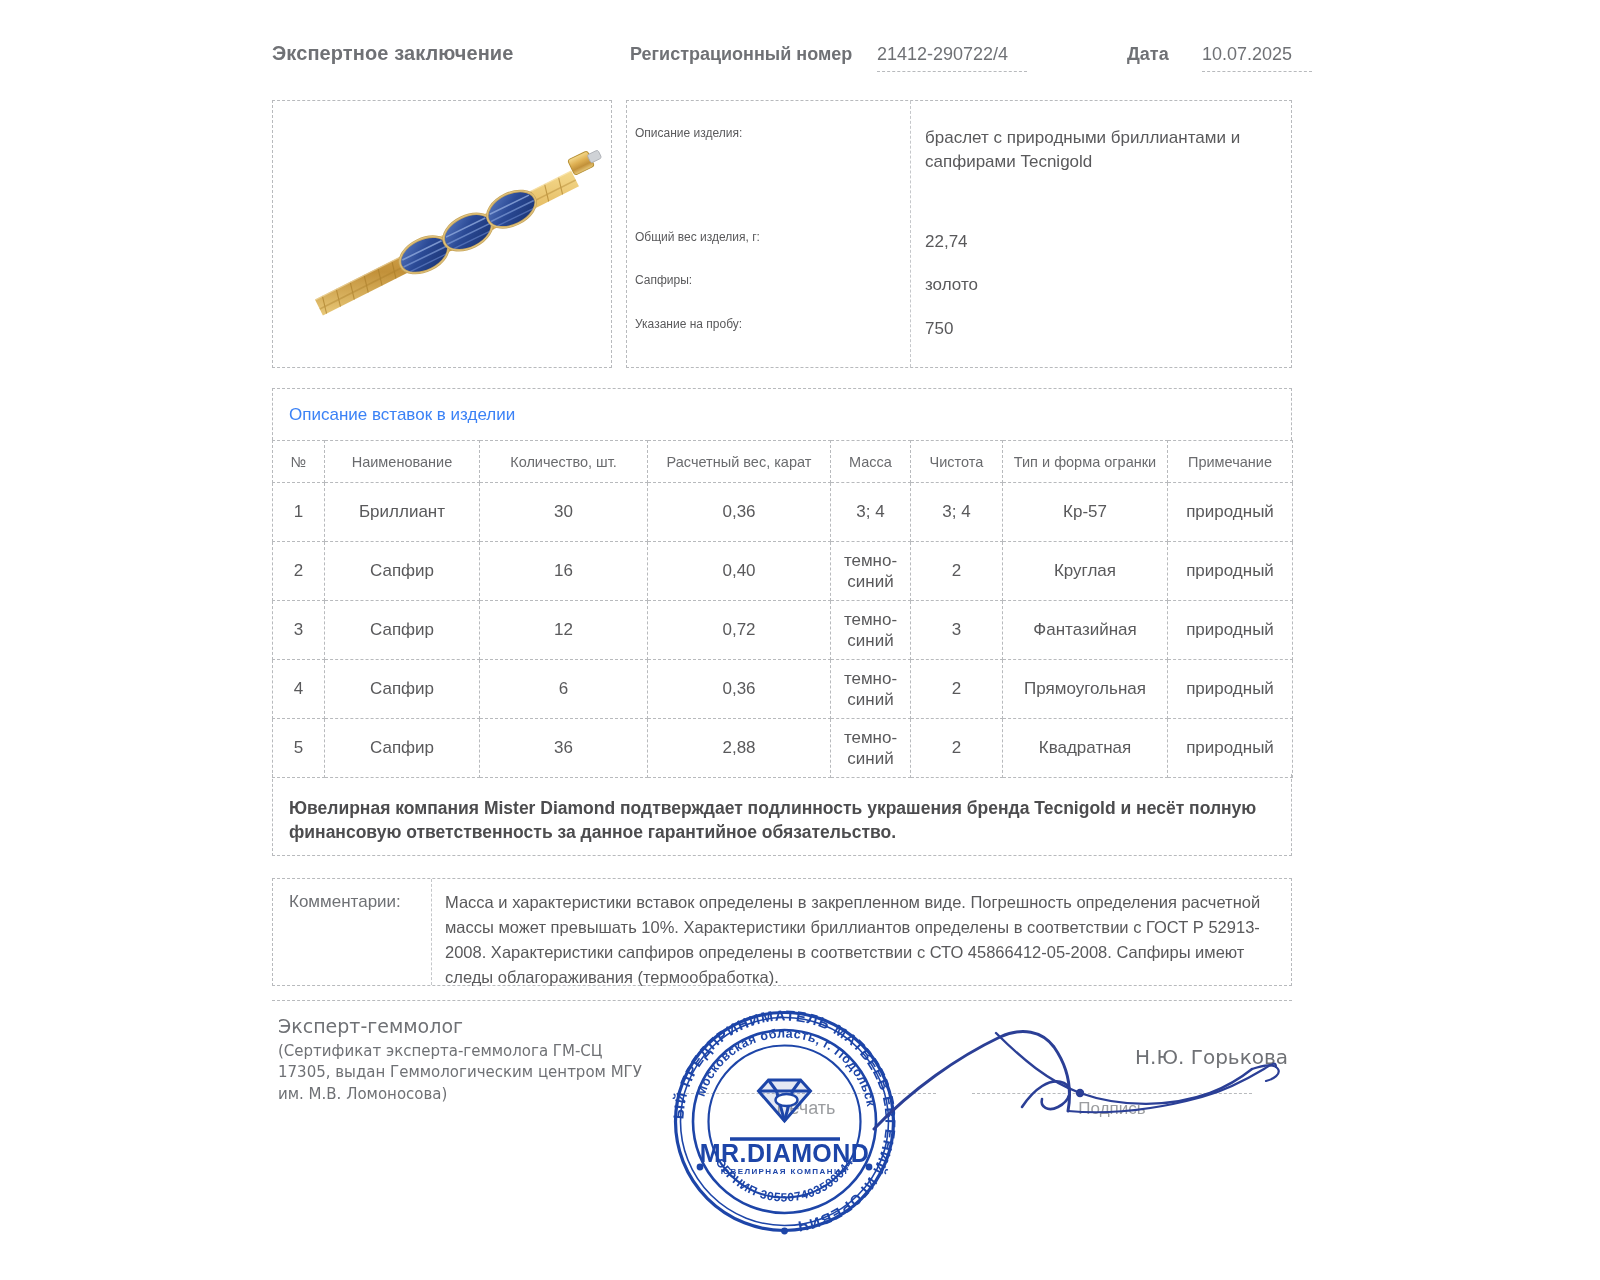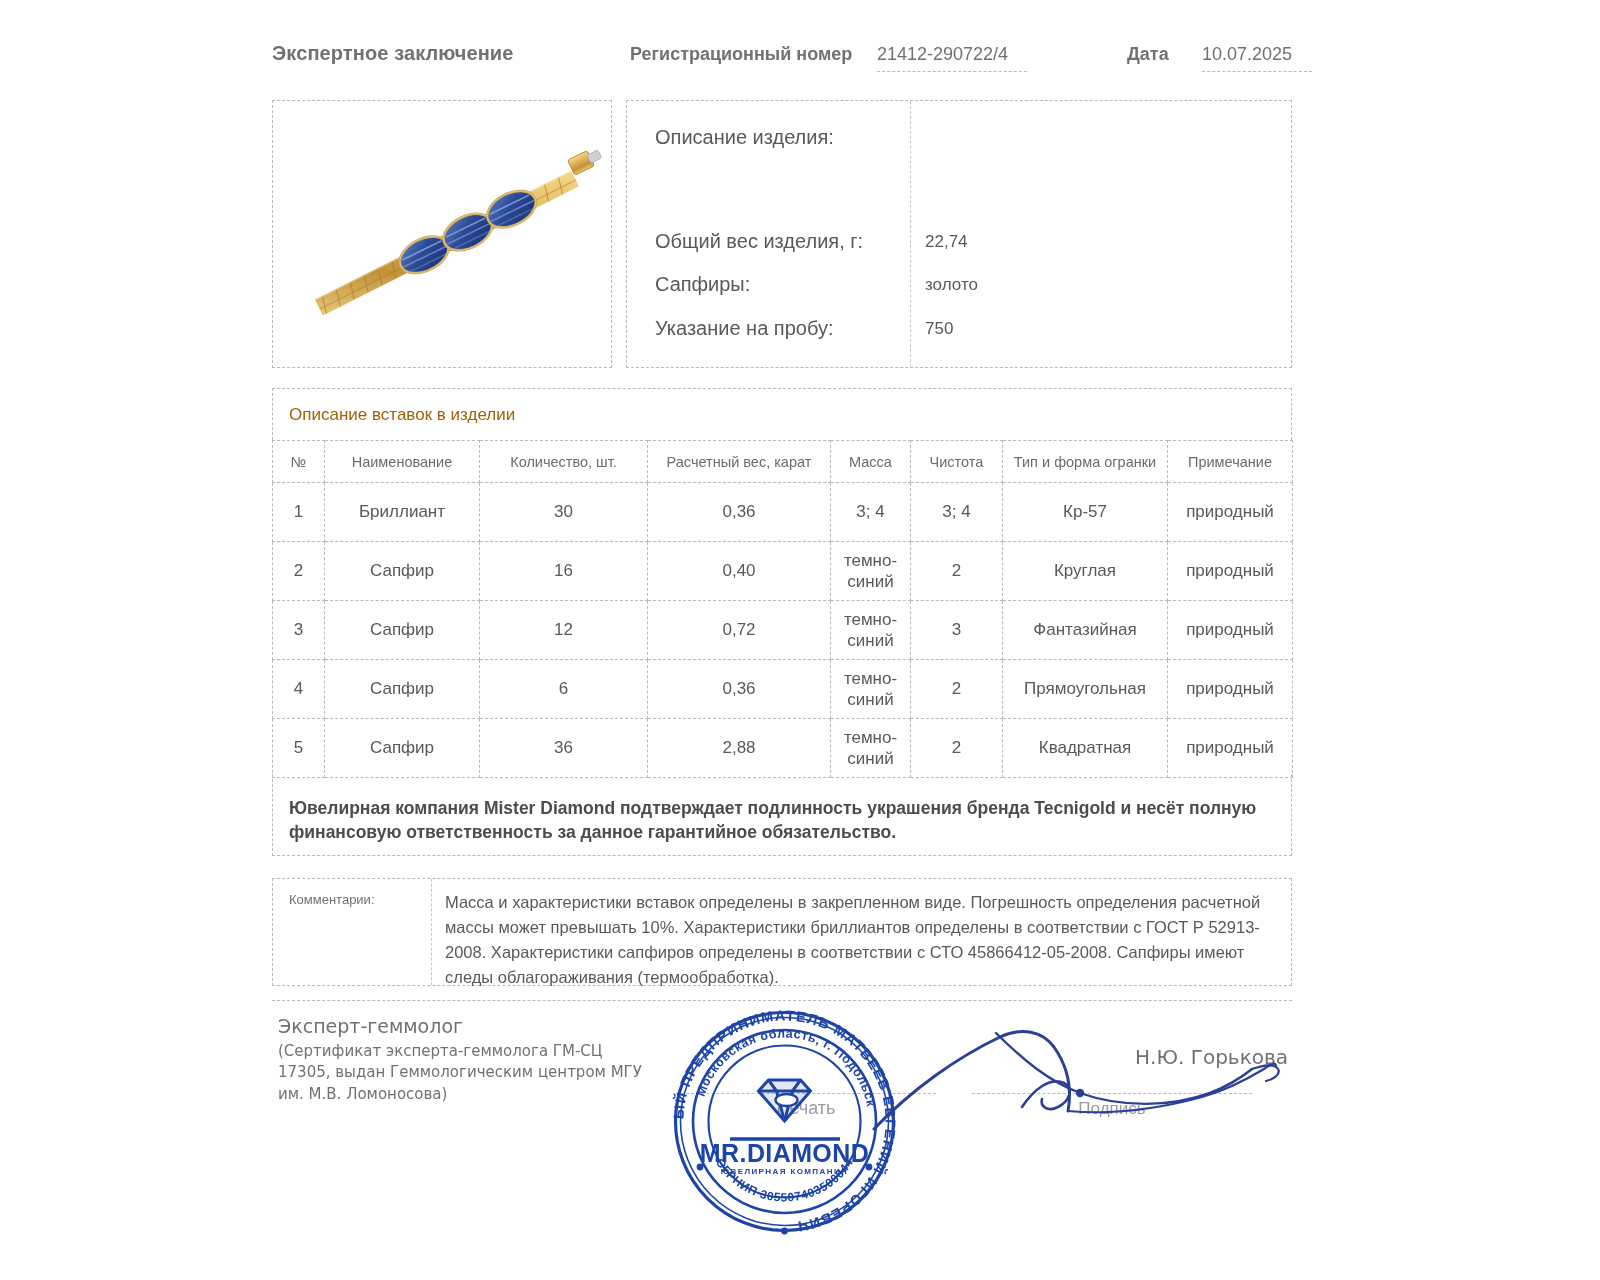--- a/index.html
+++ b/index.html
@@ -102,22 +102,22 @@
   .desc-divider {
     position: absolute;
     left: 283px;
     top: 0;
     bottom: 0;
     width: 0;
     border-left: 1px dashed #c5c7ca;
   }
   .dl-label {
     position: absolute;
-    left: 28px;
-    font-size: 20px;
+    left: 8px;
+    font-size: 12px;
     color: #59595b;
   }
   .dl-value {
     position: absolute;
     left: 298px;
     right: 14px;
     font-size: 17px;
     color: #59595b;
     line-height: 1.42;
   }
@@ -134,21 +134,21 @@
     width: 1020px;
   }
   .inserts-title {
     border: 1px dashed #b8babd;
     border-bottom: none;
     box-sizing: border-box;
     height: 52px;
     line-height: 52px;
     padding-left: 16px;
     font-size: 17px;
-    color: #a16207;
+    color: #3b82f6;
   }
   table.inserts {
     border-collapse: collapse;
     width: 1020px;
     table-layout: fixed;
   }
   table.inserts th, table.inserts td {
     border: 1px dashed #b8babd;
     font-weight: normal;
     color: #59595b;
@@ -201,21 +201,21 @@
     top: 878px;
     width: 1020px;
     height: 108px;
     border: 1px dashed #b8babd;
     box-sizing: border-box;
   }
   .comments-label {
     position: absolute;
     left: 16px;
     top: 13px;
-    font-size: 13px;
+    font-size: 17px;
     color: #6f7175;
   }
   .comments-sep {
     position: absolute;
     left: 158px;
     top: 0;
     bottom: 0;
     border-left: 1px dashed #c5c7ca;
   }
   .comments-text {
@@ -411,20 +411,21 @@
       <g opacity="0.5" transform="translate(0,424) scale(1,-0.36)">
         <path d="M42 200 L300 70 L308 86 L50 216 Z" fill="url(#refl)"></path>
       </g>
     </svg>
   </div>
 
   <div class="desc-box">
     <div class="desc-divider"></div>
 
     <div class="dl-label row-desc">Описание изделия:</div>
+    <div class="dl-value row-desc">браслет с природными бриллиантами и сапфирами Tecnigold</div>
 
     <div class="dl-label row-wt">Общий вес изделия, г:</div>
     <div class="dl-value row-wt">22,74</div>
 
     <div class="dl-label row-metal">Сапфиры:</div>
     <div class="dl-value row-metal">золото</div>
 
     <div class="dl-label row-proba">Указание на пробу:</div>
     <div class="dl-value row-proba">750</div>
   </div>

